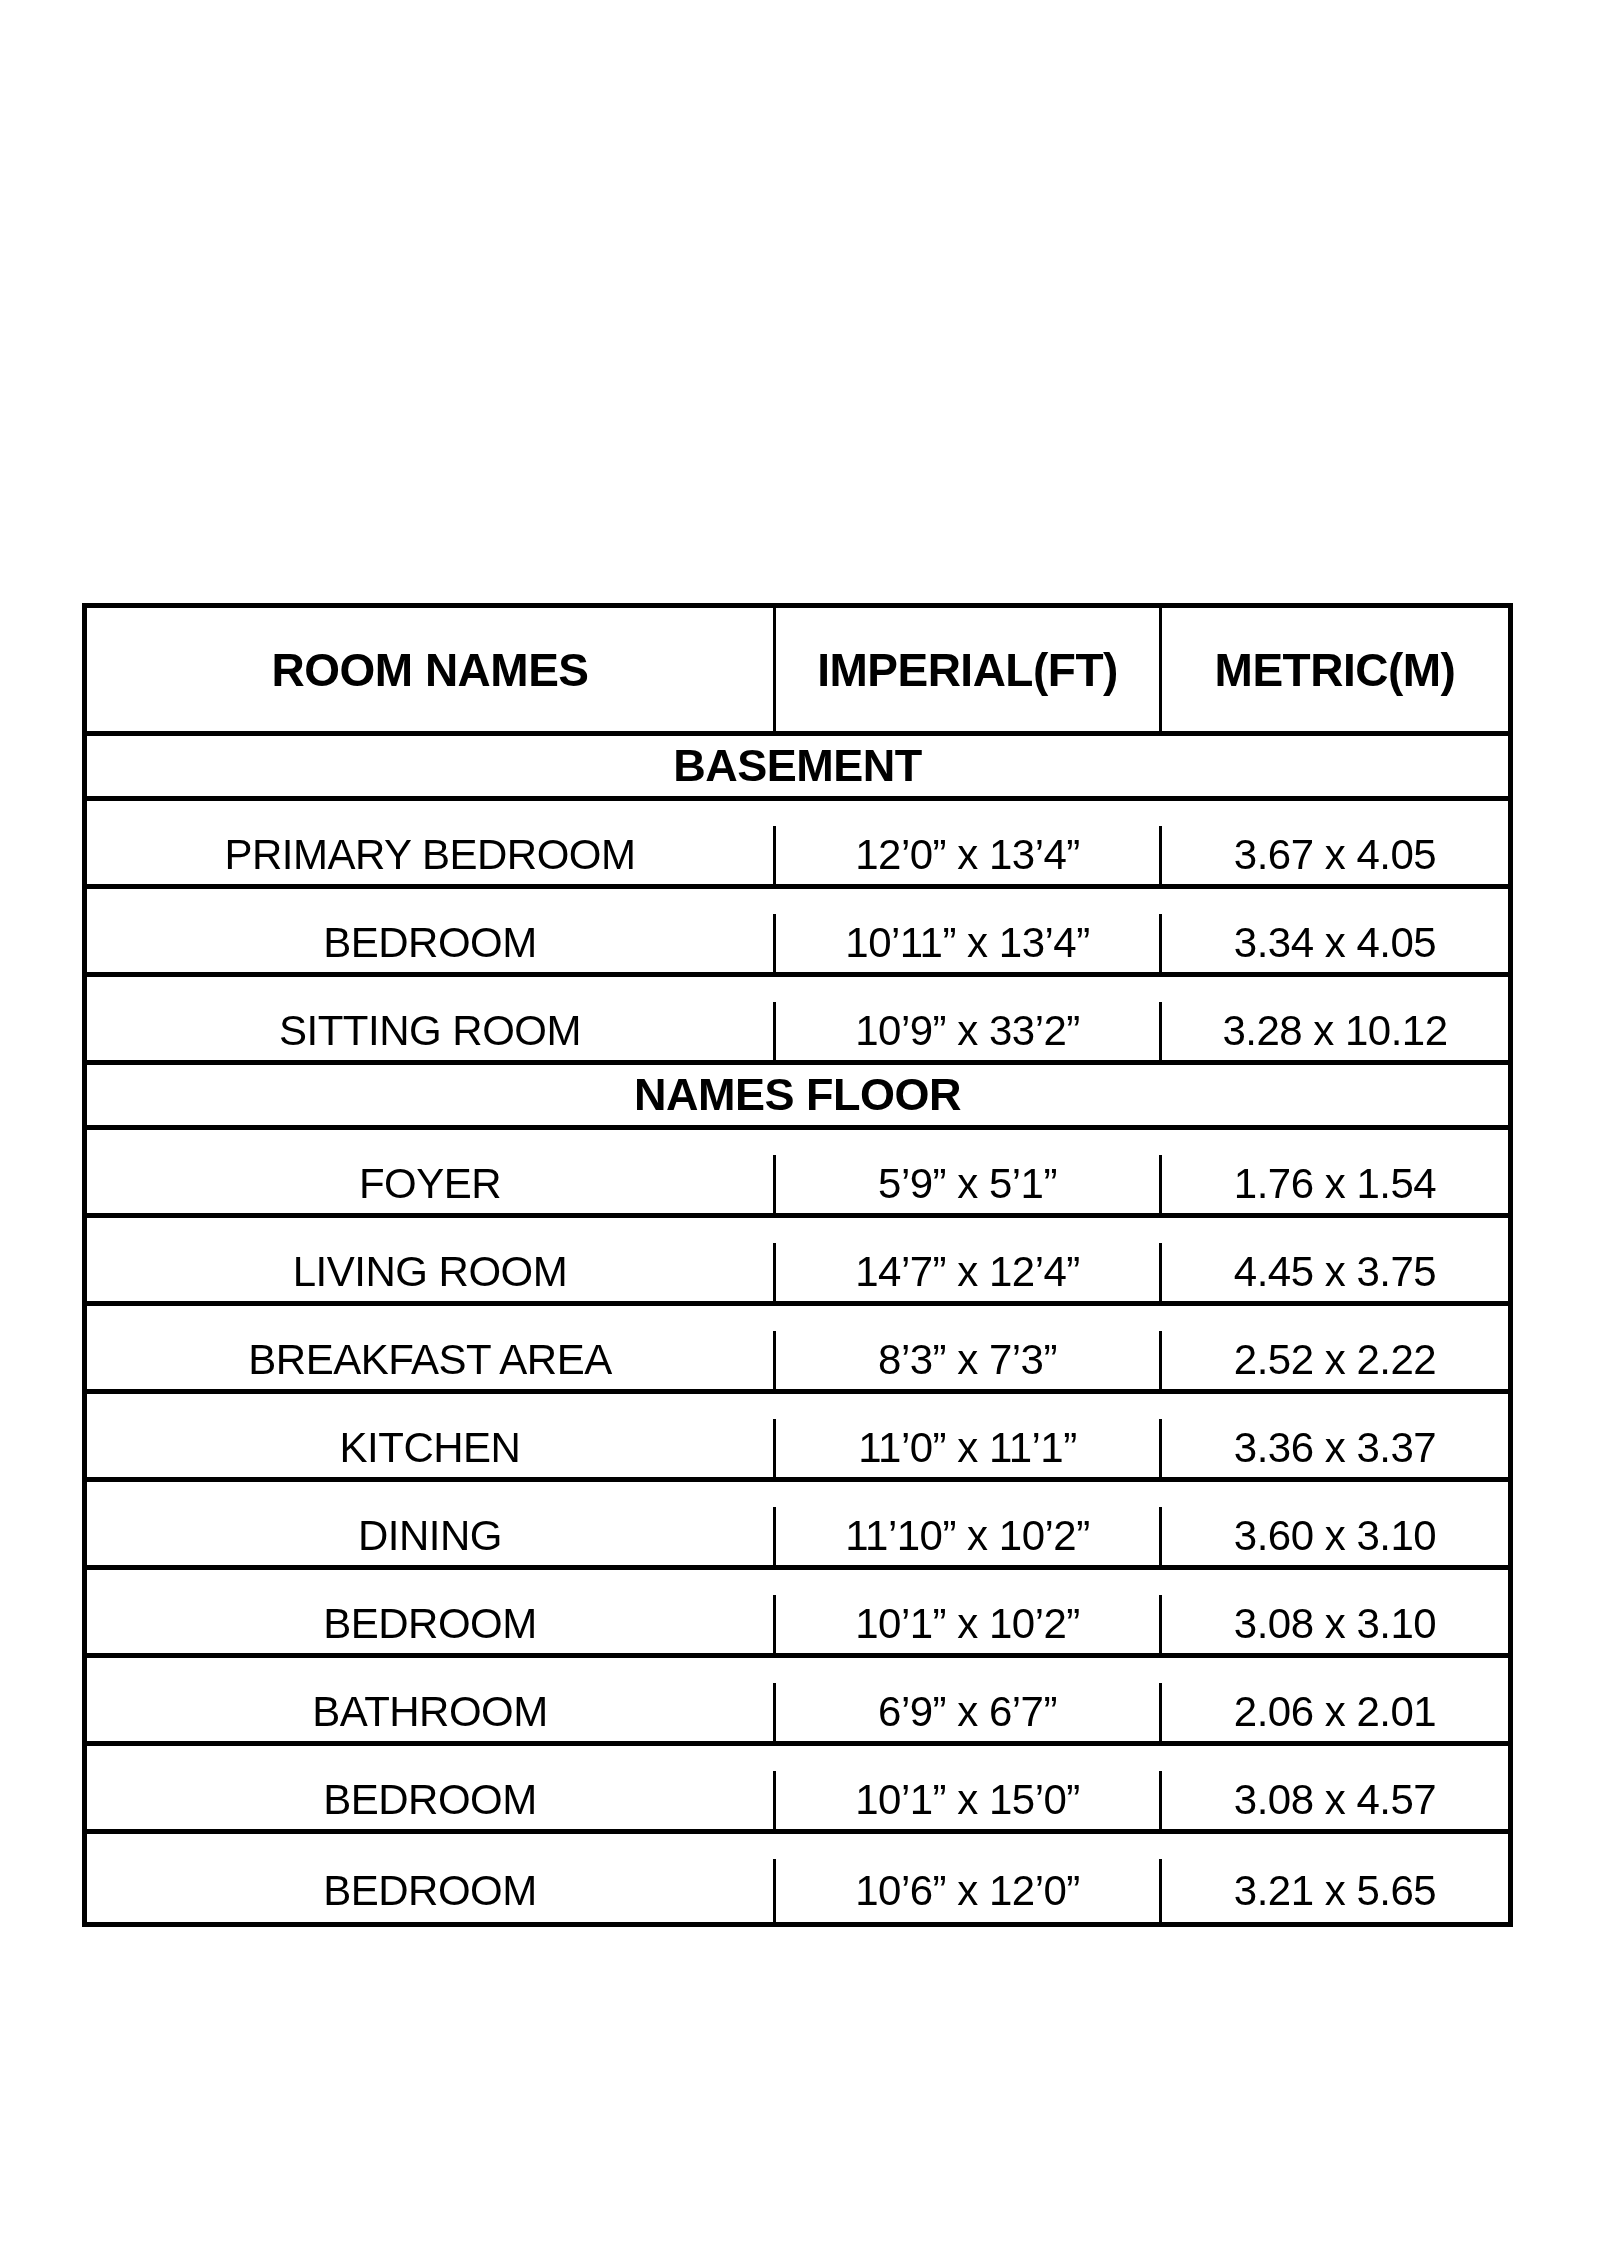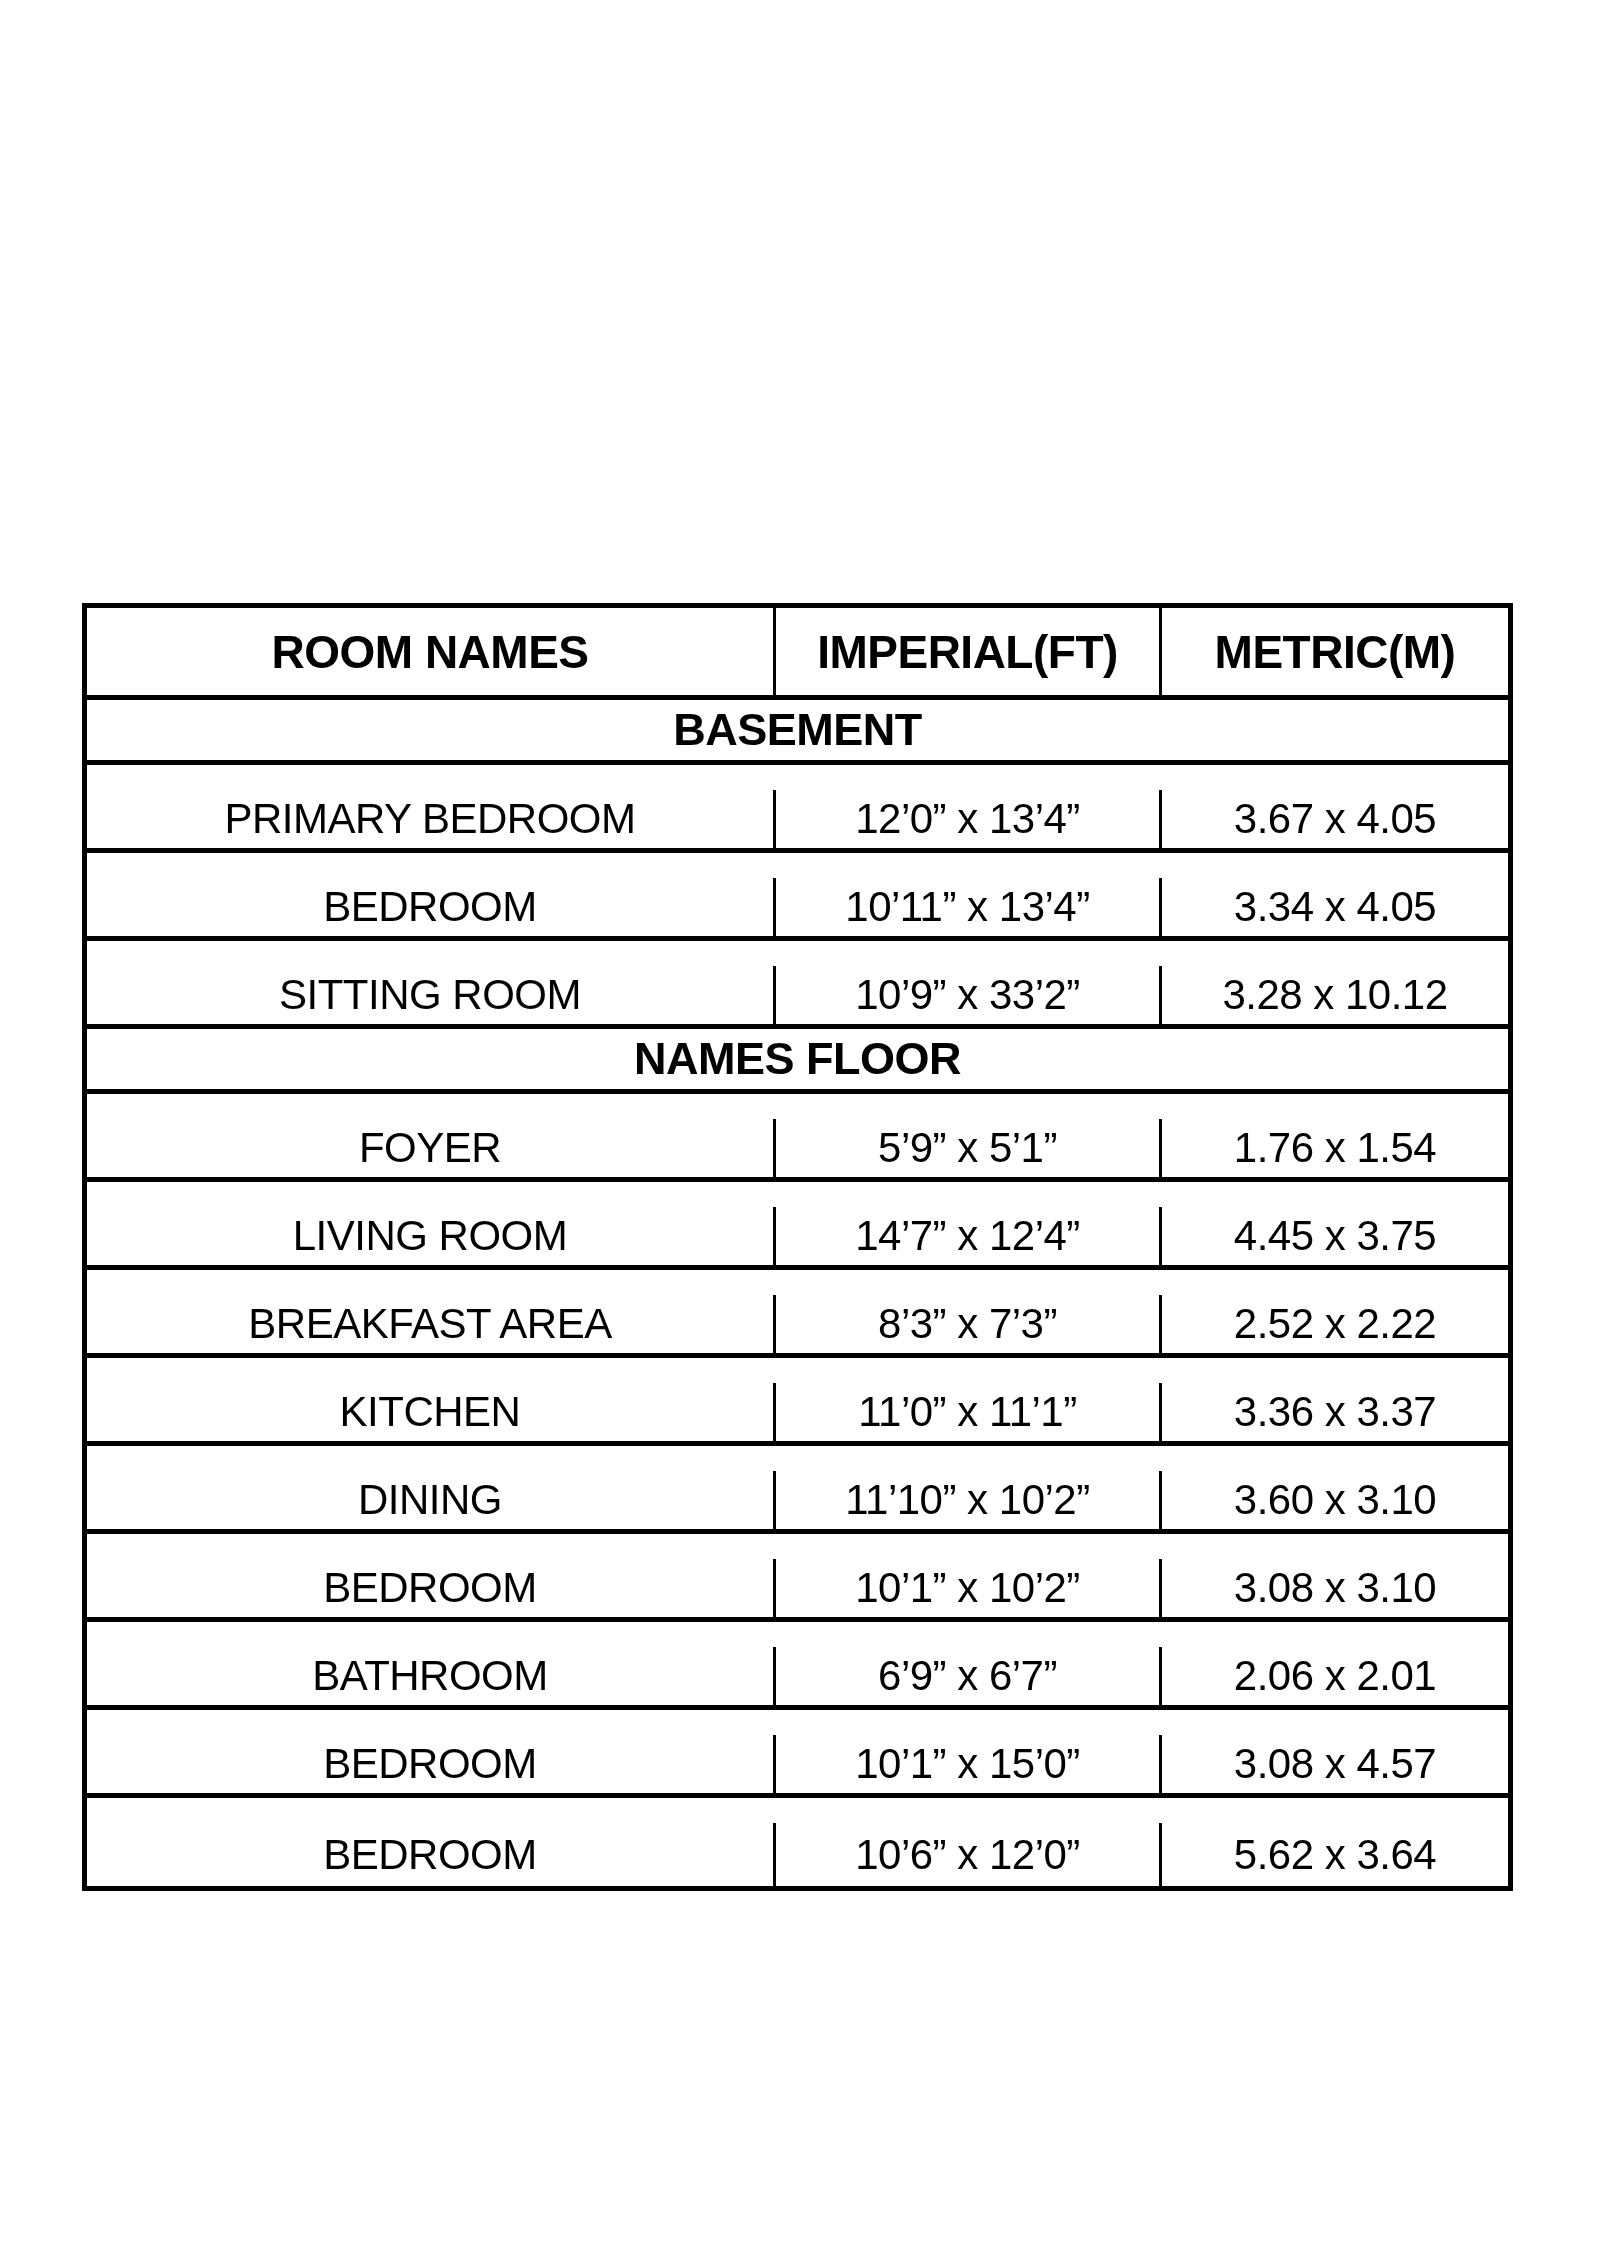--- a/index.html
+++ b/index.html
@@ -25,21 +25,21 @@
   }
   .row {
     display: flex;
     box-sizing: border-box;
     border-bottom: 5px solid #000000;
     align-items: stretch;
   }
   .rtable .row:last-child {
     border-bottom: none;
   }
-  .row-header { height: 92px; }
+  .row-header { height: 128px; }
   .row-section { height: 65px; }
   .row-data { height: 63px; margin-top: 25px; }
   .cell {
     box-sizing: border-box;
     display: flex;
     align-items: center;
     justify-content: center;
     text-align: center;
     overflow: hidden;
     white-space: nowrap;
@@ -142,16 +142,16 @@
         <div class="cell c3">2.06 x 2.01</div>
       </div>
       <div class="row row-data">
         <div class="cell c1">BEDROOM</div>
         <div class="cell c2">10’1” x 15’0”</div>
         <div class="cell c3">3.08 x 4.57</div>
       </div>
       <div class="row row-data">
         <div class="cell c1">BEDROOM</div>
         <div class="cell c2">10’6” x 12’0”</div>
-        <div class="cell c3">5.62 x 3.64</div>
+        <div class="cell c3">3.21 x 5.65</div>
       </div>
     </div>
 </div>
 
 </body></html>

